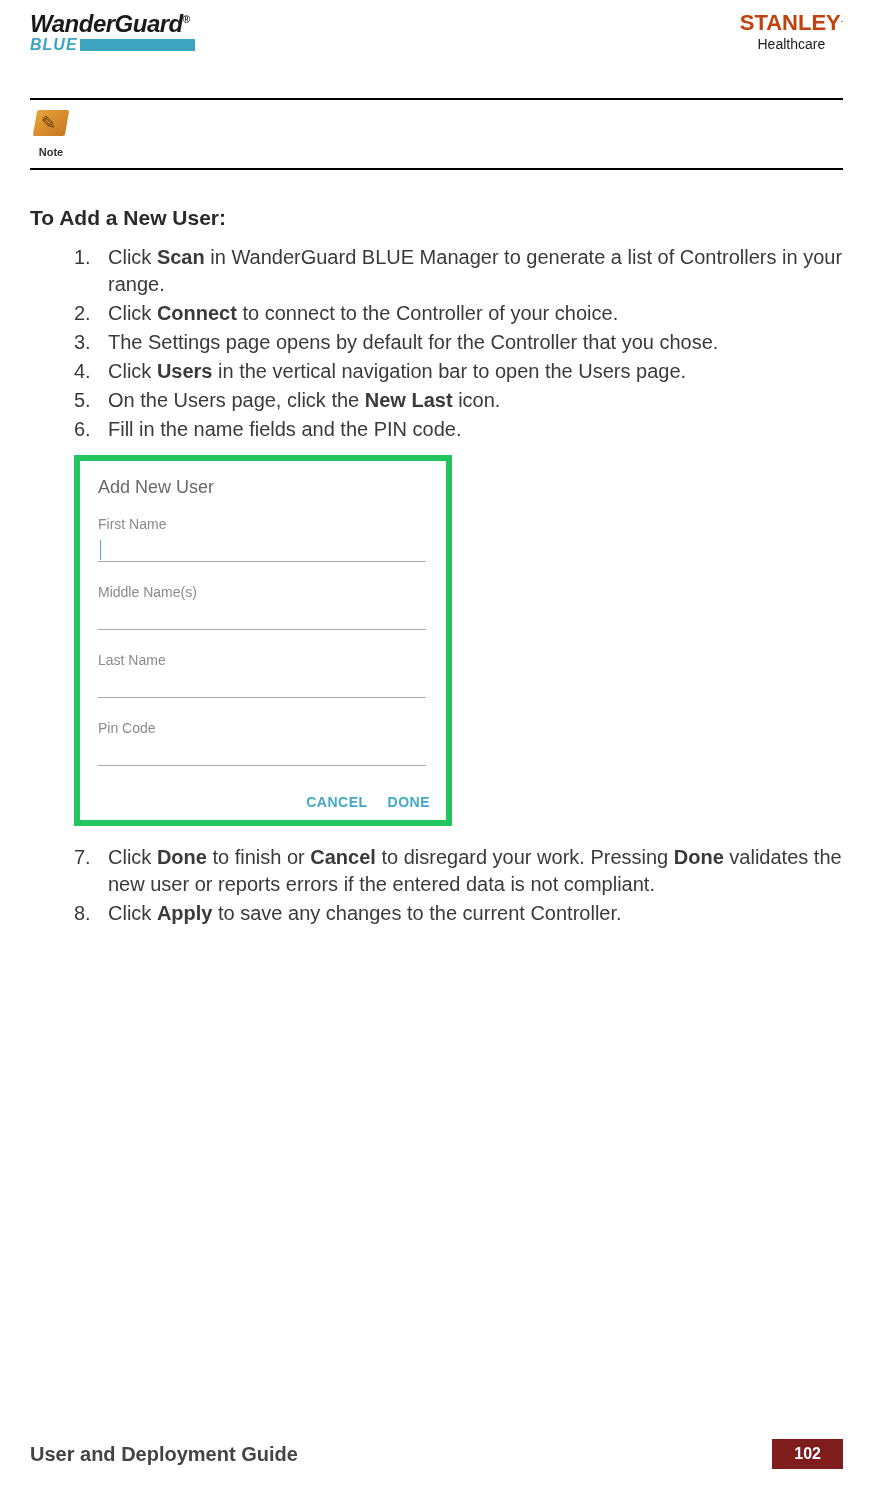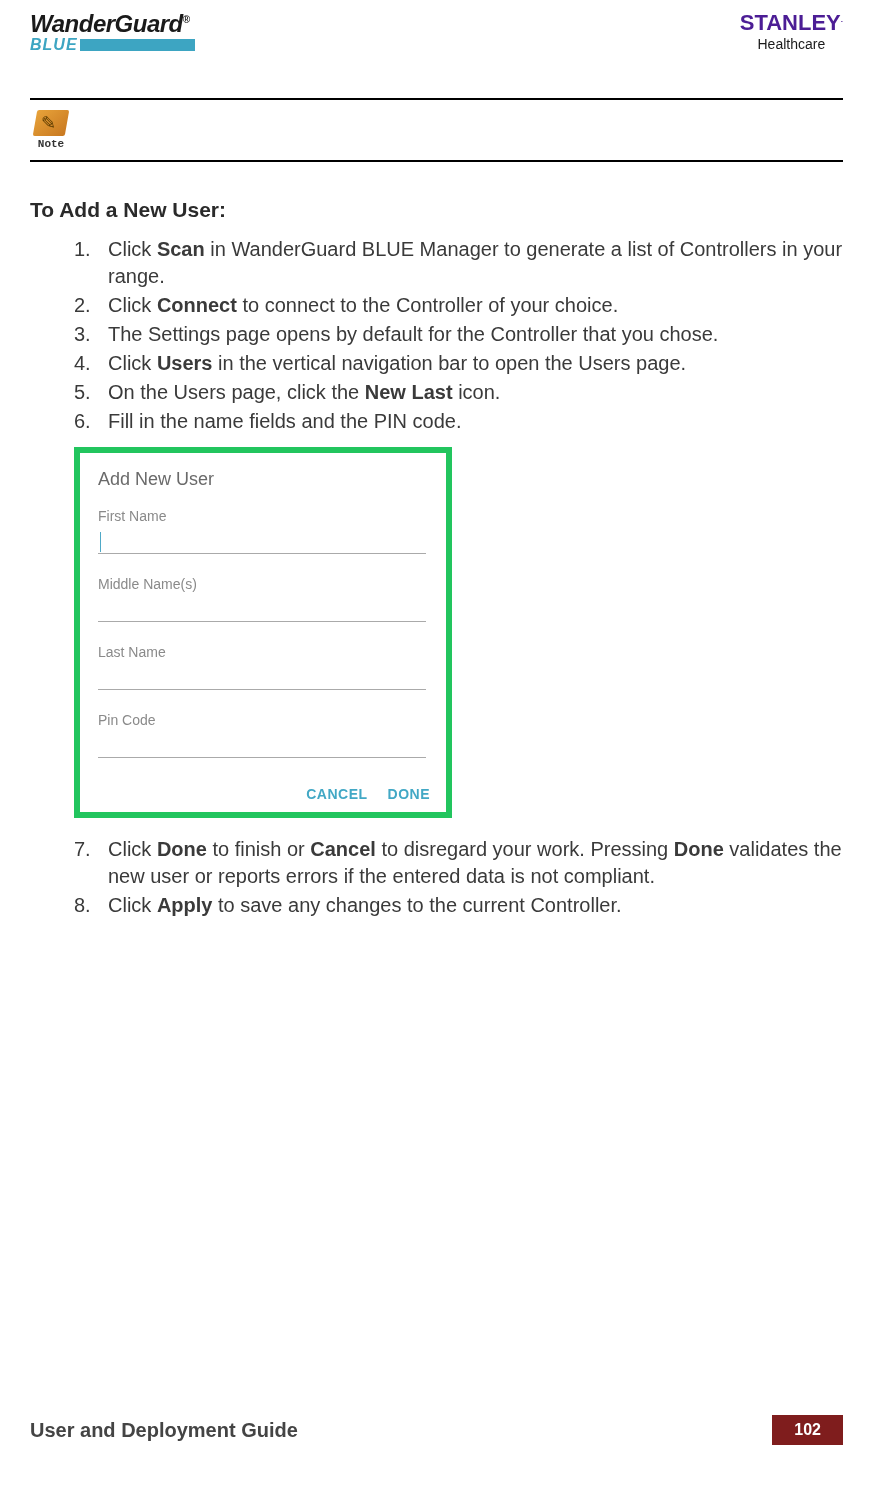--- a/index.html
+++ b/index.html
@@ -5,21 +5,21 @@
     * { box-sizing: border-box; margin: 0; padding: 0; }
     body {
       font-family: Arial, Helvetica, sans-serif;
       width: 873px;
       height: 1487px;
       position: relative;
       background: white;
       color: #3a3a3a;
     }
     .page-wrapper {
-      padding: 10px 30px 36px 30px;
+      padding: 10px 30px 12px 30px;
       height: 100%;
       display: flex;
       flex-direction: column;
     }
     .header {
       display: flex;
       justify-content: space-between;
       align-items: flex-start;
       padding-bottom: 6px;
       margin-bottom: 8px;
@@ -45,21 +45,21 @@
       font-style: italic;
       color: #3da5c2;
       letter-spacing: 1px;
     }
     .blue-bar { width: 115px; height: 12px; background: #3da5c2; }
     .logo-right { text-align: right; }
     .logo-stanley {
       font-family: Arial, sans-serif;
       font-size: 22px;
       font-weight: 900;
-      color: #4c1d95;
+      color: #c2410c;
       letter-spacing: 0px;
     }
     .logo-stanley .dot, .logo-stanley .tm { font-size: 8px; vertical-align: super; }
     .logo-health {
       font-size: 14px;
       color: #1a1a1a;
       text-align: center;
     }
     .note-box {
       border-top: 2px solid #000;
@@ -75,21 +75,21 @@
       width: 32px; height: 26px;
       background: linear-gradient(135deg, #e8a33a 0%, #c87820 100%);
       transform: skewX(-10deg);
       position: relative;
       border-radius: 2px;
     }
     .note-icon::before {
       content: "✎"; position: absolute; left: 6px; top: 2px;
       font-size: 18px; color: #5a3a00; transform: skewX(10deg);
     }
-    .note-label { font-size: 11px; font-weight: bold; margin-top: 2px; color: #333; font-family: Liberation Mono, monospace; }
+    .note-label { font-size: 11px; font-weight: bold; margin-top: 10px; color: #333; }
     .note-text { font-size: 21px; color: #3a3a3a; padding-top: 2px; }
     .section-title { font-size: 21px; font-weight: bold; color: #2a2a2a; margin: 16px 0 14px 0; }
     .step-list { list-style: none; padding-left: 44px; font-size: 20px; line-height: 1.35; color: #3a3a3a; }
     .step-list li { display: flex; margin-bottom: 2px; }
     .step-num { width: 34px; flex-shrink: 0; }
     .step-body { flex: 1; }
     .step-body .b { font-weight: bold; }
     .dialog {
       margin-left: 44px; margin-top: 10px; margin-bottom: 18px;
       width: 378px; border: 6px solid #22c55e; padding: 10px 6px 6px 18px;

